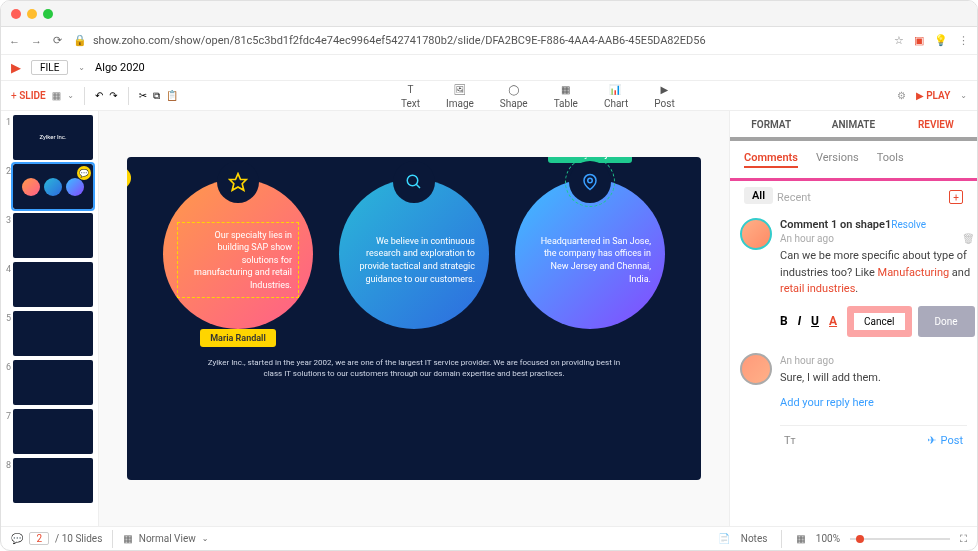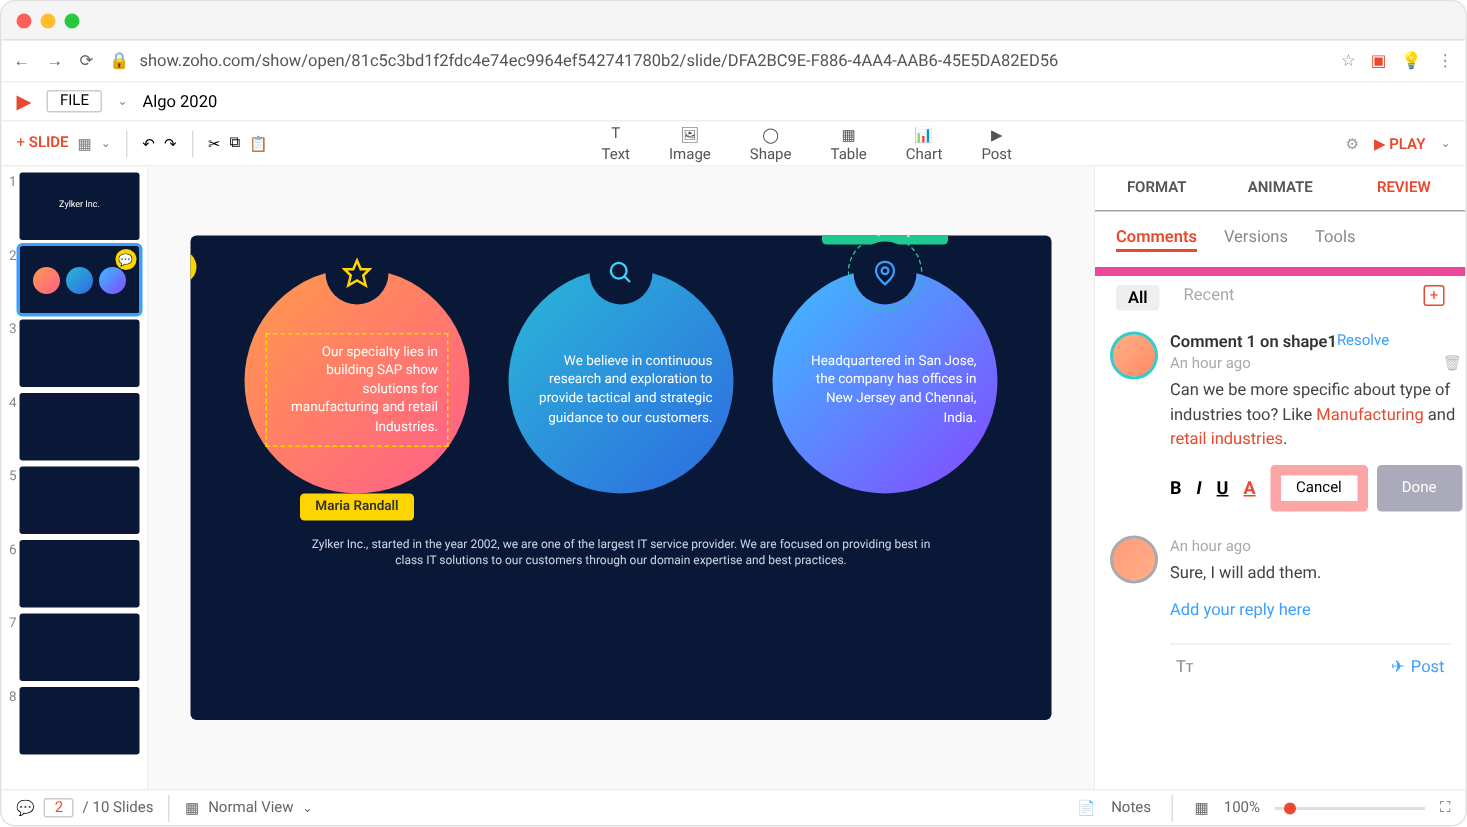--- a/index.html
+++ b/index.html
@@ -40,27 +40,27 @@
 .circ2{background:linear-gradient(135deg,#2ab8d8,#2e6ae0)}
 .circ3{background:linear-gradient(135deg,#3abfff,#8548ff)}
 .ico-wrap{position:absolute;top:-18px;width:42px;height:42px;border-radius:50%;background:#0a1838;display:flex;align-items:center;justify-content:center}
 .circ-text{font-size:9px;line-height:1.4;margin-top:12px}
 .circ1 .circ-text{border:1.5px dashed #ffd500;padding:6px}
 .name-tag{position:absolute;bottom:-18px;background:#ffd500;color:#333;font-size:9px;font-weight:600;padding:4px 10px;border-radius:3px}
 .name-tag.green{background:#1fc98f;color:#fff;top:-34px;bottom:auto}
 .ico-wrap.sel{outline:1.5px dashed #1fc98f;outline-offset:3px}
 .slide-foot{text-align:center;font-size:8px;margin-top:28px;padding:0 80px;line-height:1.4;color:#cfd6e6}
 .panel{width:248px;border-left:1px solid #eee;display:flex;flex-direction:column;background:#fff}
-.panel-tabs{display:flex;height:30px;border-bottom:1px solid #a3a3a3}
+.panel-tabs{display:flex;height:30px;border-bottom:4px solid #a3a3a3}
 .ptab{flex:1;display:flex;align-items:center;justify-content:center;font-size:10px;font-weight:600;cursor:pointer;color:#555}
 .ptab.review{color:#e8492f}
-.panel-sub{display:flex;gap:18px;padding:10px 14px;font-size:11px;border-bottom:6px solid #ec4899}
+.panel-sub{display:flex;gap:18px;padding:10px 14px;font-size:11px;border-bottom:3px solid #ec4899}
 .psub{color:#888;cursor:pointer}
 .psub.active{color:#e8492f;font-weight:600;border-bottom:2px solid #e8492f;padding-bottom:2px}
-.filter-row{display:flex;align-items:flex-start;padding:6px 14px;gap:16px;font-size:11px}
+.filter-row{display:flex;align-items:flex-end;padding:6px 14px;gap:4px;font-size:11px}
 .fchip{background:#eee;padding:2px 8px;border-radius:3px;font-weight:600}
 .frecent{color:#aaa}
 .addcm{margin-left:auto;color:#e8492f;width:14px;height:14px;border:1px solid #e8492f;border-radius:2px;display:flex;align-items:center;justify-content:center;font-size:10px}
 .comments{flex:1;overflow-y:auto;padding:0 10px}
 .comment{display:flex;gap:8px;padding:8px 0}
 .avatar{width:32px;height:32px;border-radius:50%;flex-shrink:0;background:linear-gradient(135deg,#ffb088,#ff8a65);border:2px solid #3cc}
 .avatar.a2{background:linear-gradient(135deg,#ff9a7a,#ffb088);border-color:#aaa}
 .cbody{flex:1;font-size:11px}
 .chead{display:flex;justify-content:flex-start;align-items:center}
 .ctitle{font-weight:600;color:#333}

